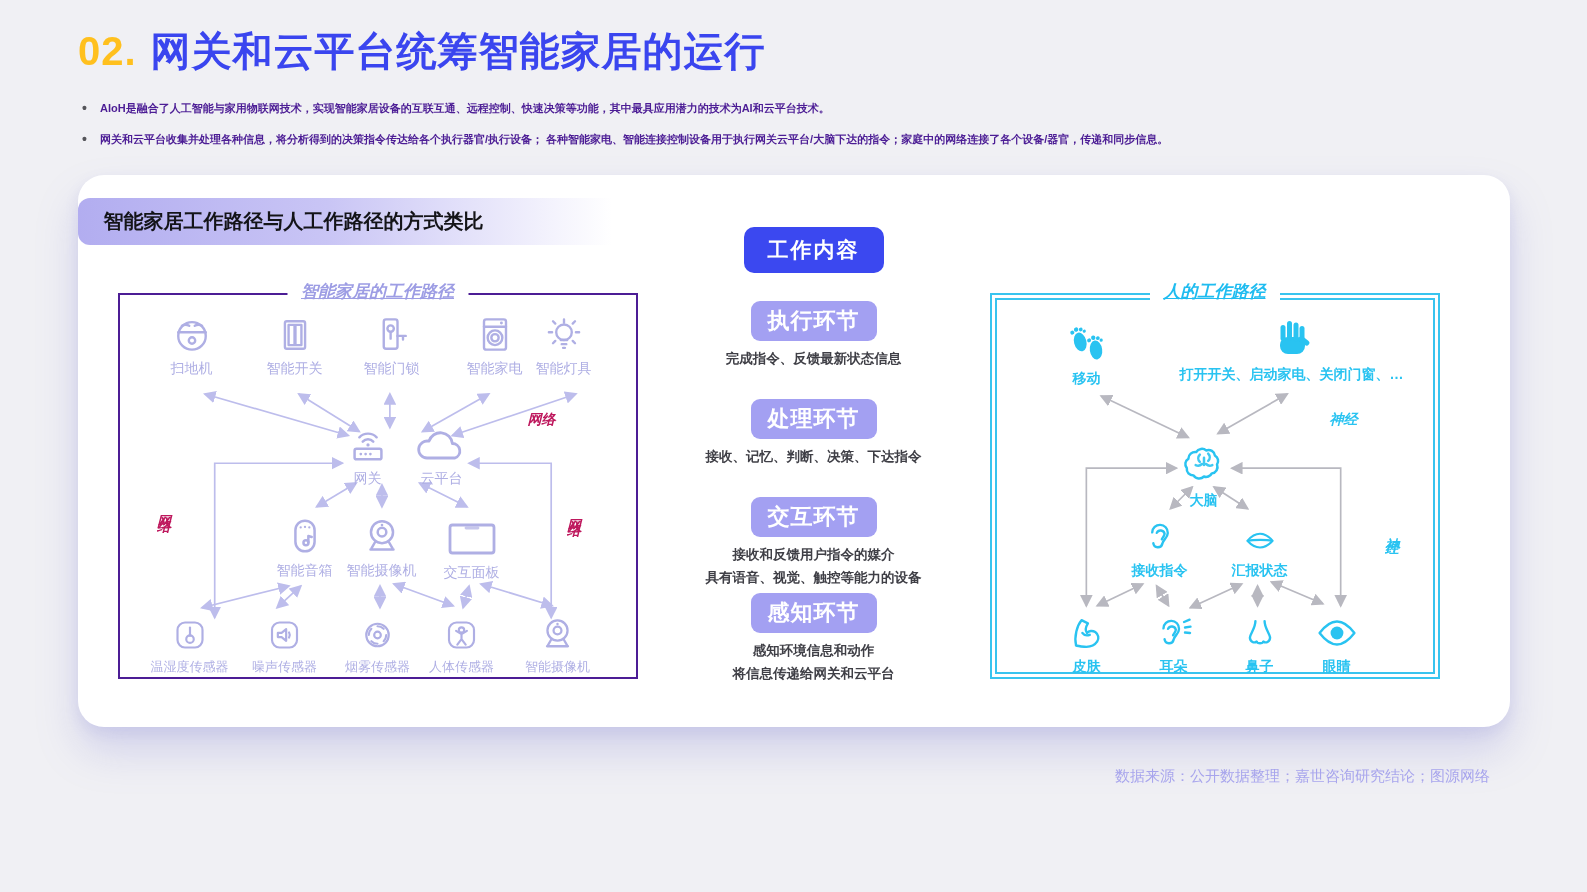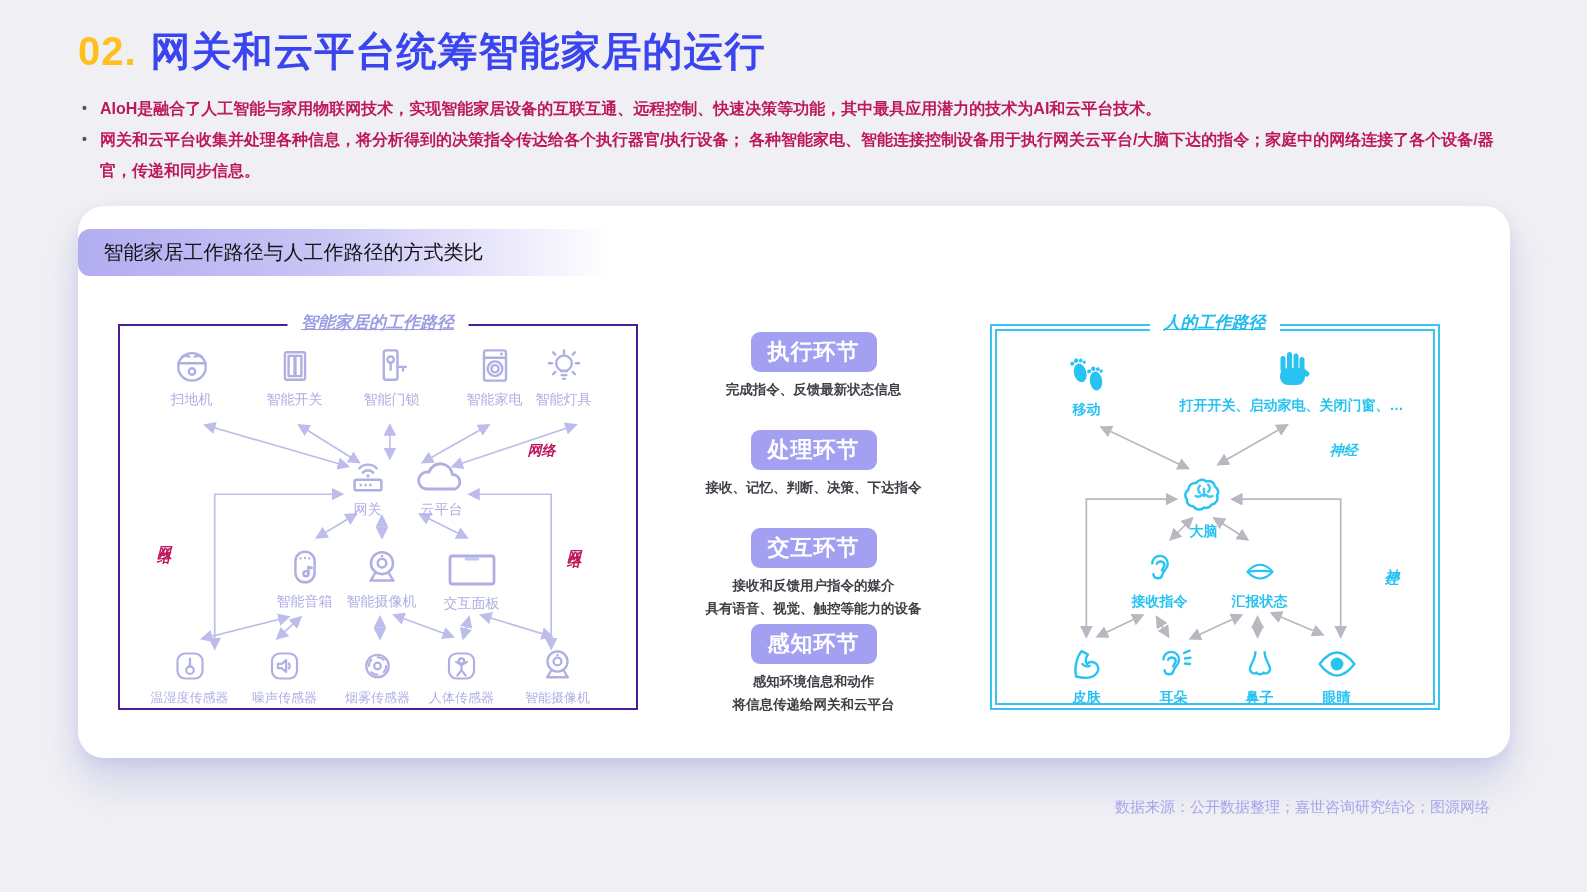--- a/index.html
+++ b/index.html
@@ -8,26 +8,26 @@
     --arrow-gray:#B8B8C0; --source-text:#A9A6EE;
   }
   *{box-sizing:border-box;}
   body{margin:0;width:1587px;height:892px;background:#F0F0F4;font-family:"Liberation Sans",sans-serif;overflow:hidden;}
 
   .title-row{padding:24px 0 0 78px;font-size:40px;font-weight:800;letter-spacing:1px;white-space:nowrap;}
   .title-num{color:var(--accent-yellow);margin-right:14px;}
   .title-text{color:var(--title-blue);}
 
   .bullets{margin:14px 0 0 82px;padding:0;list-style:none;}
-  .bullets li{position:relative;padding-left:18px;font-size:16px;font-weight:600;color:#be185d;line-height:31px;max-width:1428px;}
+  .bullets li{position:relative;padding-left:18px;font-size:11px;font-weight:600;color:#4c1d95;line-height:31px;max-width:1428px;}
   .bullets li::before{content:"•";position:absolute;left:0;top:0;color:#55555A;font-size:14px;}
 
   .card{position:relative;width:1432px;margin:20px auto 0;background:#fff;border-radius:26px;
         box-shadow:0 24px 42px rgba(124,124,210,.26),0 6px 14px rgba(124,124,210,.14);}
-  .badge{display:inline-block;margin-top:23px;padding:10px 150px 10px 26px;font-size:20px;font-weight:400;color:#141418;
+  .badge{display:inline-block;margin-top:23px;padding:10px 150px 10px 26px;font-size:20px;font-weight:700;color:#141418;
          background:linear-gradient(90deg,#B2ADF0 0%,#C9C5F5 45%,rgba(255,255,255,0) 96%);border-radius:12px;}
 
   .content-row{position:relative;display:flex;margin-top:48px;padding:0 70px 48px 40px;}
   .diagram{position:relative;height:386px;flex:none;}
   .diagram.left{width:520px;border:2px solid #4c1d95;color:#B2B2E6;}
   .diagram.right{width:450px;border:2px solid #38C4EF;outline:2px solid #38C4EF;outline-offset:-7px;color:#2BC4F1;text-align:right;}
   .diag-title{position:absolute;top:-15px;left:50%;transform:translateX(-50%);background:#fff;padding:0 14px;
               font-size:17px;font-weight:800;font-style:italic;text-decoration:underline;white-space:nowrap;}
   .left .diag-title{color:#9D9DE4;}
   .right .diag-title{color:#1FBCF0;}
@@ -234,20 +234,21 @@
             <circle cx="24" cy="20" r="11.5"></circle>
             <circle cx="24" cy="20" r="4.5"></circle>
             <circle class="f" cx="24" cy="12.5" r="1.4"></circle>
             <path d="M17 30l-4 7M31 30l4 7M12 38h24"></path>
           </svg>
         <div class="nlabel sm">智能摄像机</div>
       </div>
     </div>
 
     <div class="middle-col">
+      <button class="work-btn">工作内容</button>
 
       <div class="stage" style="top:8px">
         <span class="stage-pill">执行环节</span>
         <div class="stage-desc">完成指令、反馈最新状态信息</div>
       </div>
       <div class="stage" style="top:106px">
         <span class="stage-pill">处理环节</span>
         <div class="stage-desc">接收、记忆、判断、决策、下达指令</div>
       </div>
       <div class="stage" style="top:204px">

